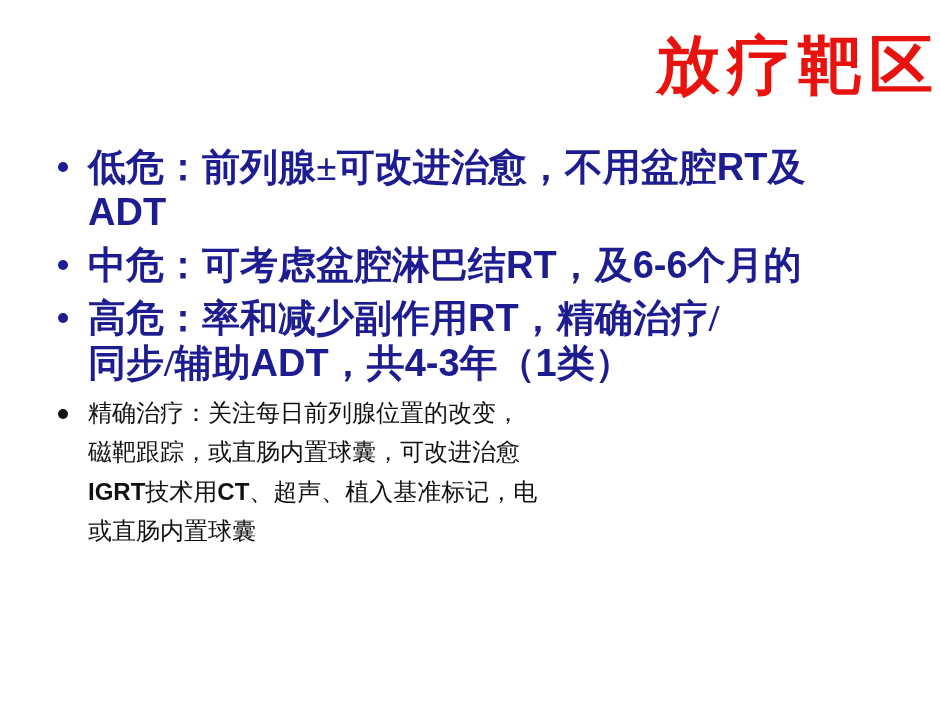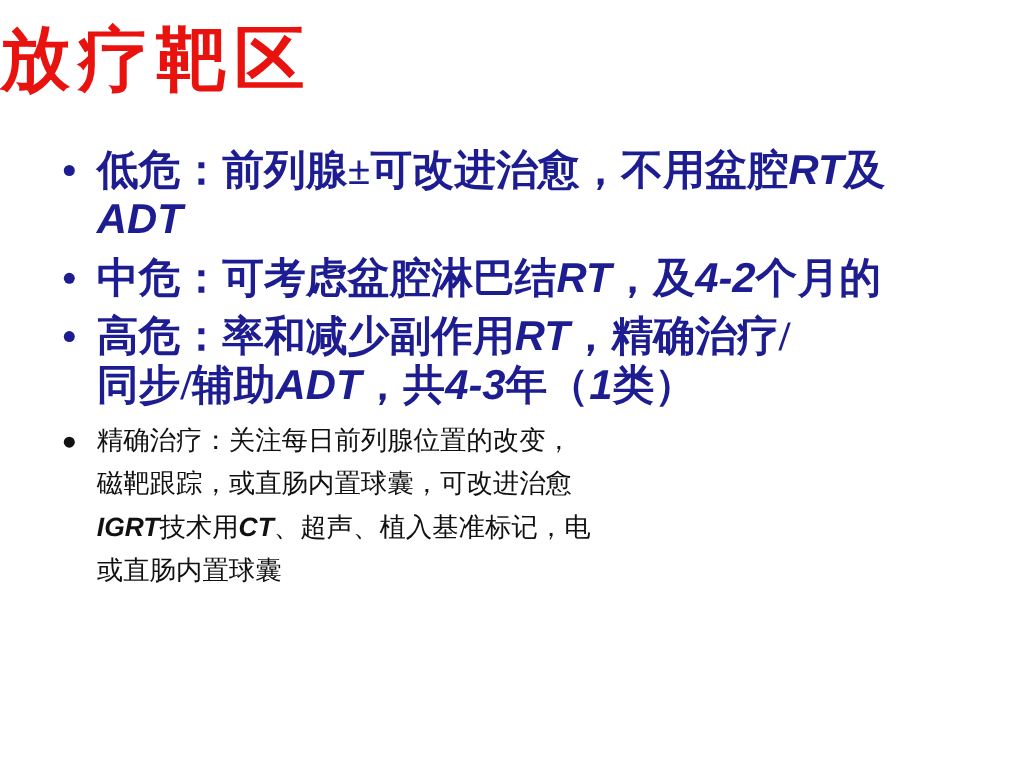--- a/index.html
+++ b/index.html
@@ -13,22 +13,22 @@
   .slide {
     position: relative;
     width: 940px;
     height: 705px;
     background: var(--bg-color);
     overflow: hidden;
     font-family: "Liberation Serif", serif;
   }
   .slide-title {
     margin: 0;
-    padding-top: 20px;
-    text-align: left;
+    padding-top: 32px;
+    text-align: right;
     color: var(--title-color);
     font-size: 64px;
     line-height: 1.05;
     font-weight: bold;
     letter-spacing: 7px;
     font-family: "Liberation Serif", serif;
   }
   .bullets {
     margin-top: 46px;
     padding-left: 58px;
@@ -58,21 +58,20 @@
   .bullet.black .content {
     color: var(--dark-color);
     font-weight: normal;
     font-size: 24px;
     line-height: 39px;
   }
   .line { display: block; white-space: nowrap; }
   .lat {
     font-family: "Liberation Sans", sans-serif;
     font-weight: bold;
-    font-style: italic;
   }
 </style>
 </head>
 <body>
 
 <div class="slide">
 
   <h1 class="slide-title">放疗靶区</h1>
 
   <div class="bullets">
@@ -86,21 +85,21 @@
         <span class="line">
           <span class="seg lat">ADT</span>
         </span>
       </div>
     </div>
 
     <div class="bullet navy">
       <span class="dot"></span>
       <div class="content">
         <span class="line">
-          <span class="seg">中危：可考虑盆腔淋巴结</span><span class="seg lat">RT</span><span class="seg">，及</span><span class="seg lat">4-2</span><span class="seg">个月的</span>
+          <span class="seg">中危：可考虑盆腔淋巴结</span><span class="seg lat">RT</span><span class="seg">，及</span><span class="seg lat">6-6</span><span class="seg">个月的</span>
         </span>
       </div>
     </div>
 
     <div class="bullet navy">
       <span class="dot"></span>
       <div class="content">
         <span class="line">
           <span class="seg">高危：率和减少副作用</span><span class="seg lat">RT</span><span class="seg">，精确治疗/</span>
         </span>

